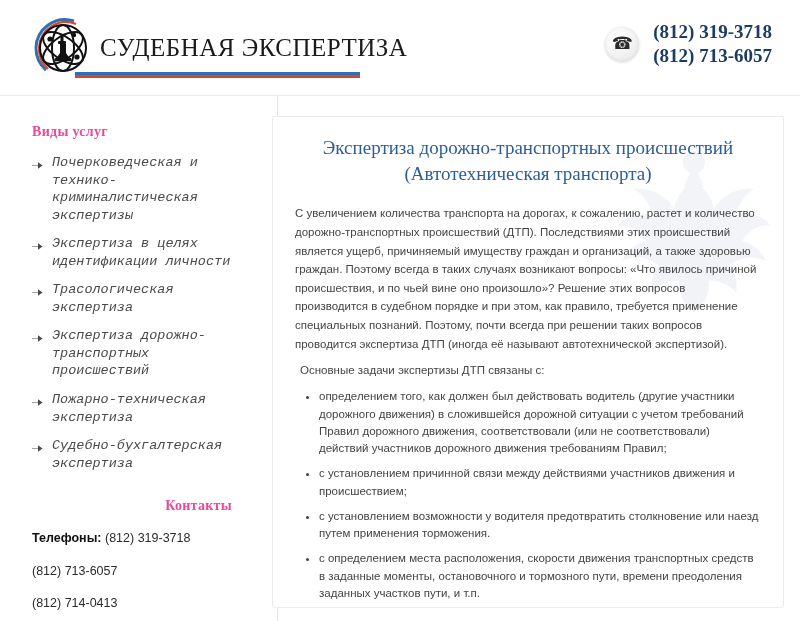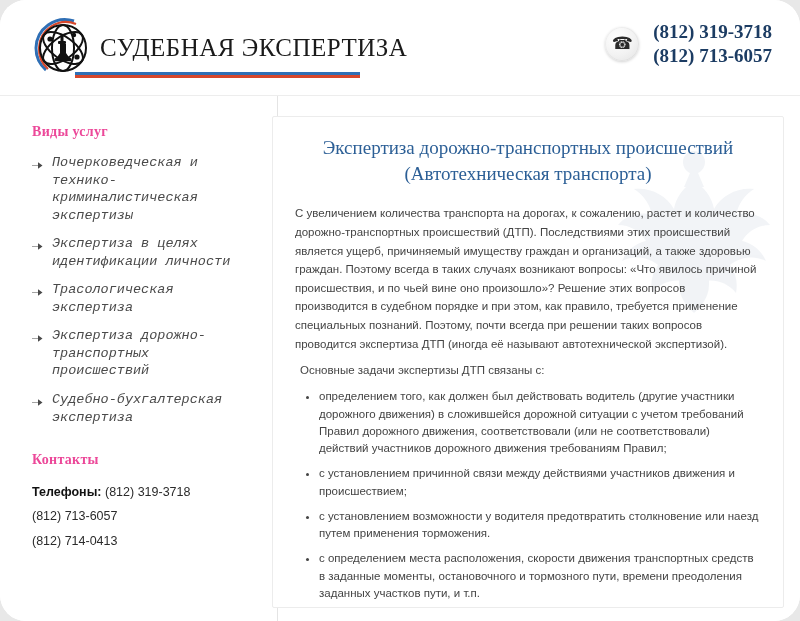--- a/index.html
+++ b/index.html
@@ -15,21 +15,20 @@
     -webkit-font-smoothing: antialiased;
   }
 
   .page {
     position: relative;
     width: 800px;
     height: 621px;
     background: #ffffff;
     box-sizing: border-box;
     overflow: hidden;
-    border-radius: 26px;
   }
 
   
   .header {
     position: relative;
     height: 95px;
     background: #ffffff;
     border-bottom: 1px solid #ededed;
   }
 
@@ -125,21 +124,21 @@
   }
 
   .side-title {
     font-family: "Liberation Serif", "DejaVu Serif", serif;
     font-size: 14px;
     color: #ec4899;
     font-weight: bold;
     margin: 0 0 14px 0;
     letter-spacing: 0.3px;
   }
-  .side-title.contacts-title { margin-top: 26px; margin-bottom: 12px; }
+  .side-title.contacts-title { margin-top: 26px; margin-bottom: 12px; text-align: right; }
 
   .svc-list {
     list-style: none;
     margin: 0 0 0 0;
     padding: 0;
   }
   .svc-item {
     position: relative;
     padding-left: 20px;
     margin-bottom: 11px;
@@ -157,21 +156,21 @@
     width: 11px;
     height: 9px;
   }
 
   .contact-block {
     font-size: 12.5px;
     color: #2b2b2b;
     line-height: 1.95;
   }
   .contact-block b { color: #111; }
-  .contact-line { white-space: nowrap; }
+  .contact-line { white-space: nowrap; margin-top: 8px; }
 
   .divider {
     position: absolute;
     left: 277px;
     top: 0;
     width: 1px;
     height: 526px;
     background: #e4e4e4;
   }
 
@@ -318,20 +317,28 @@
               </svg>
           </span>
           <span>Экспертиза дорожно-транспортных происшествий</span>
         </li>
         <li class="svc-item">
           <span class="svc-arrow">
             <svg width="11" height="9" viewBox="0 0 11 9">
                 <path d="M0 4.2 L6 4.2 L6 1.2 L10.5 4.5 L6 7.8 L6 4.8 L0 4.8 Z" fill="#4a4a4a"></path>
               </svg>
           </span>
+          <span>Пожарно-техническая экспертиза</span>
+        </li>
+        <li class="svc-item">
+          <span class="svc-arrow">
+            <svg width="11" height="9" viewBox="0 0 11 9">
+                <path d="M0 4.2 L6 4.2 L6 1.2 L10.5 4.5 L6 7.8 L6 4.8 L0 4.8 Z" fill="#4a4a4a"></path>
+              </svg>
+          </span>
           <span>Судебно-бухгалтерская экспертиза</span>
         </li>
       </ul>
 
       <h2 class="side-title contacts-title">Контакты</h2>
 
       <div class="contact-block">
         <div class="contact-line">
           <b>Телефоны:</b>
           <span>(812) 319-3718</span>

